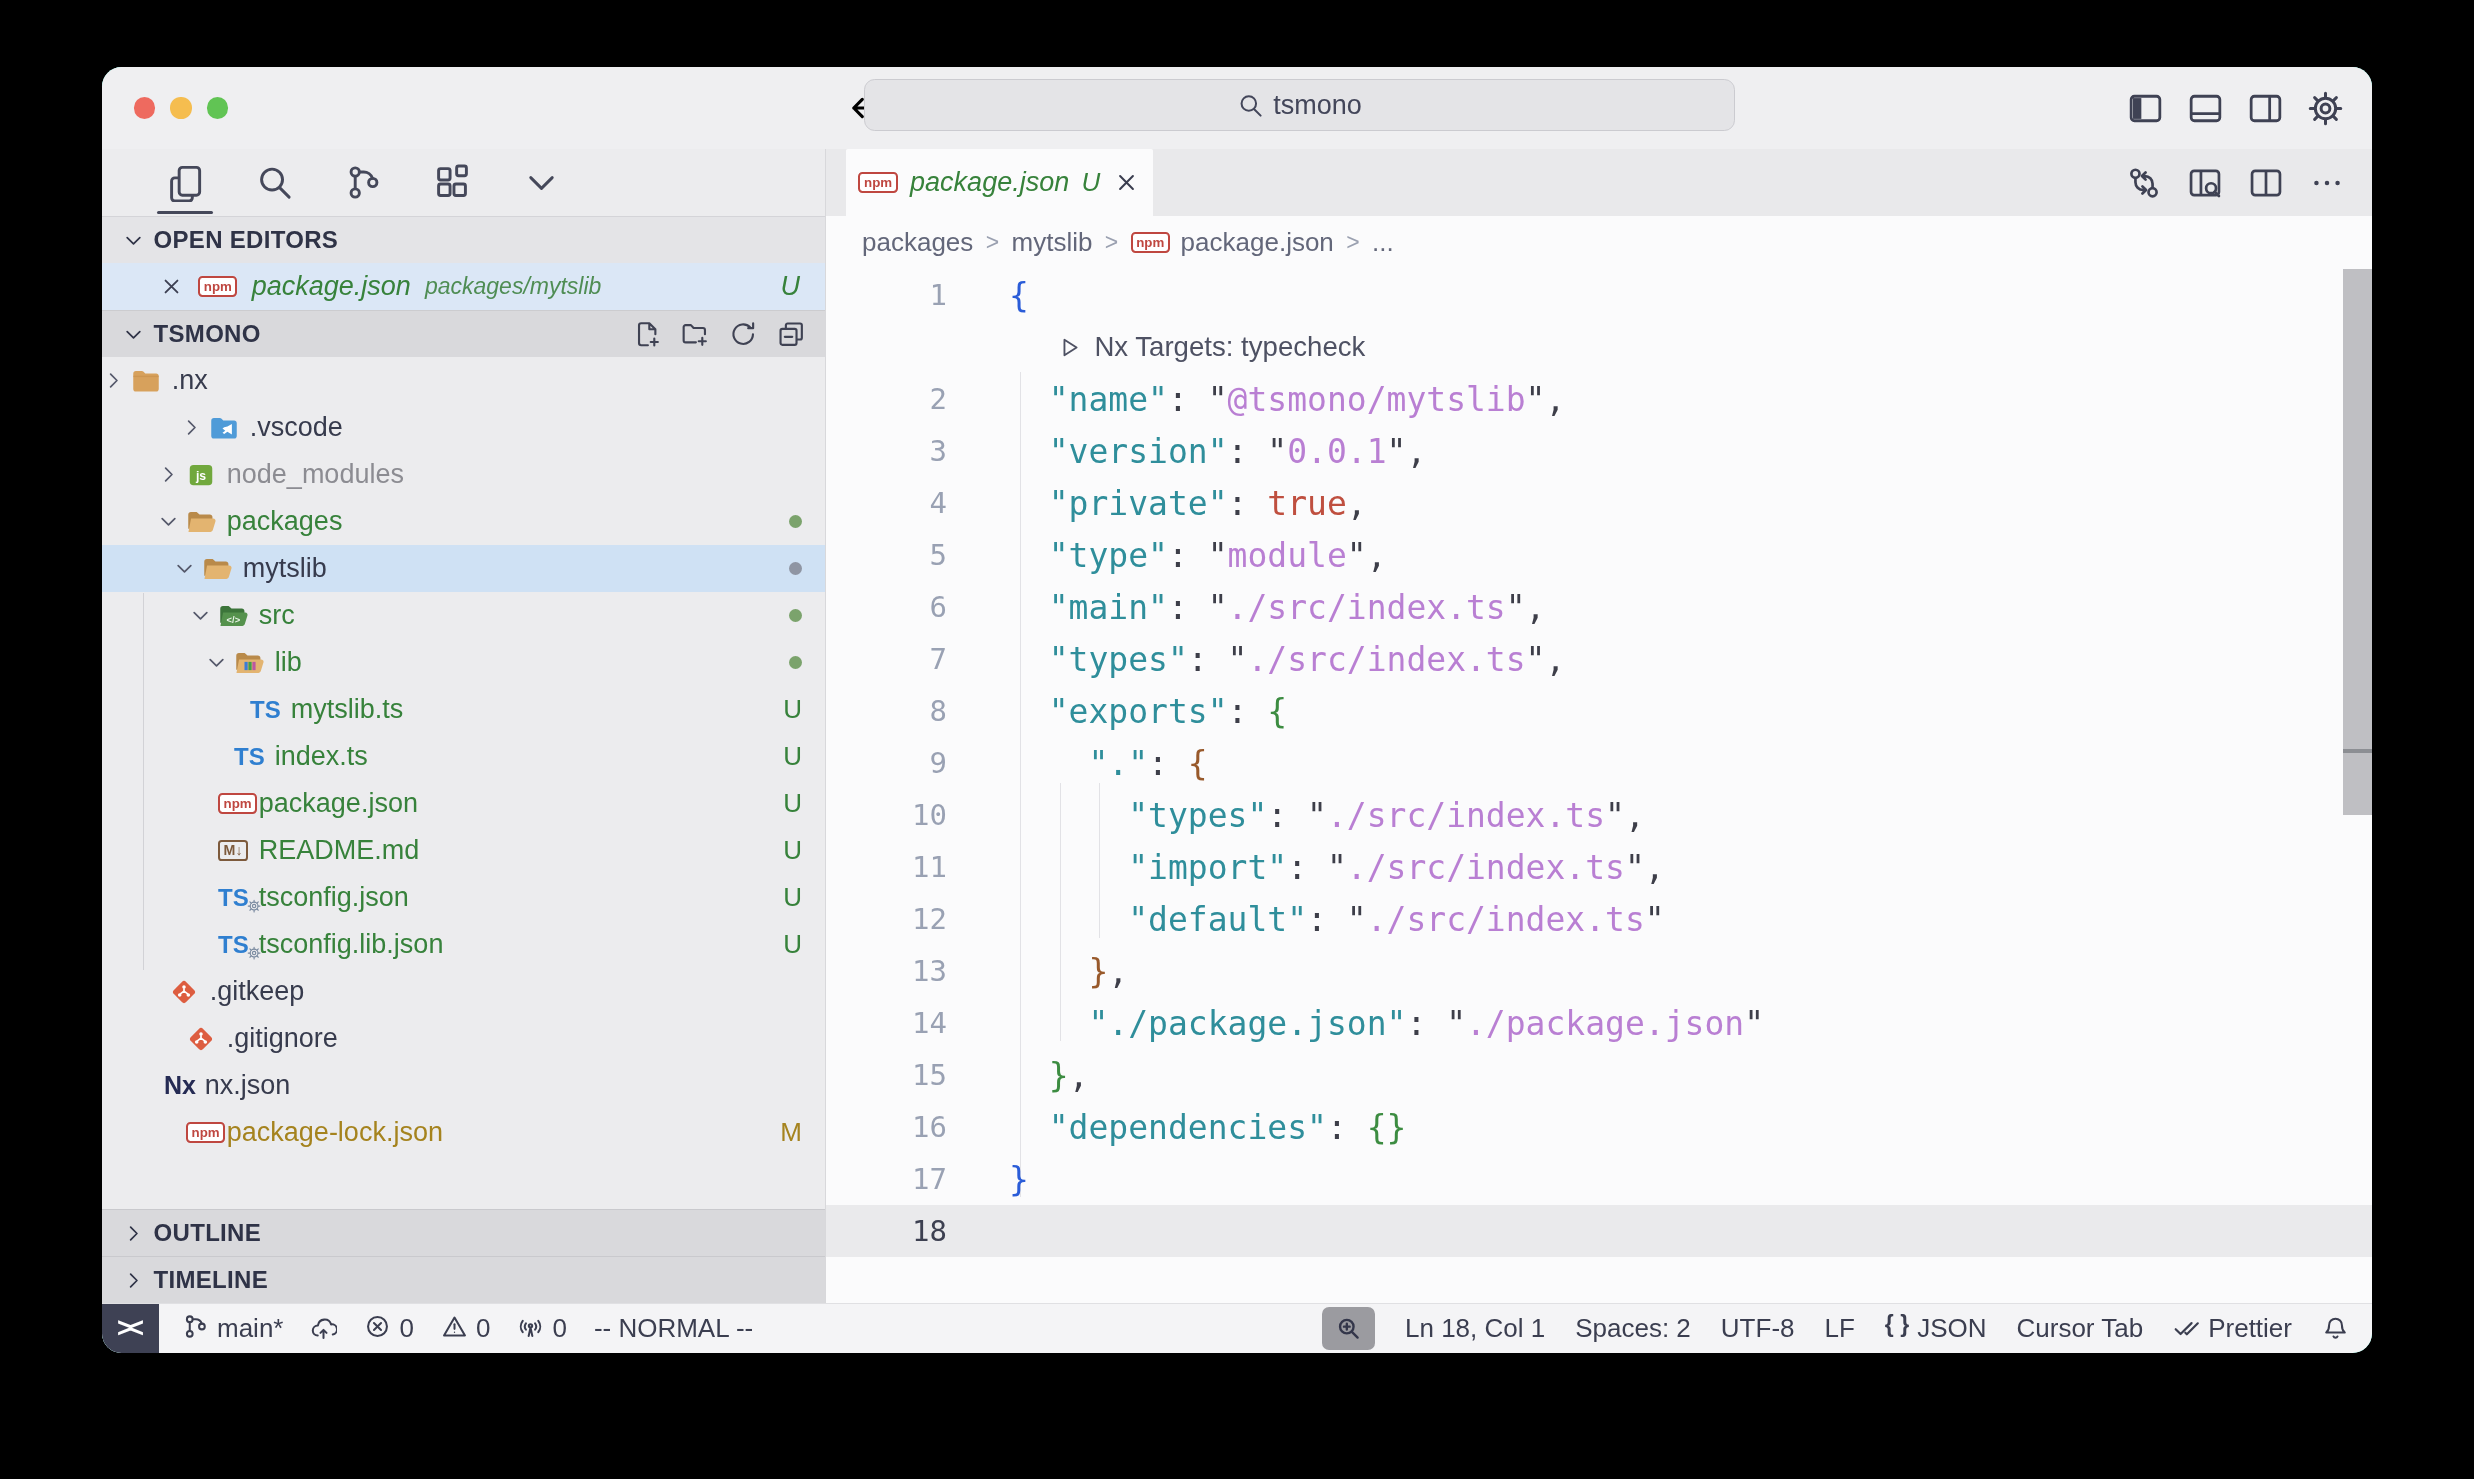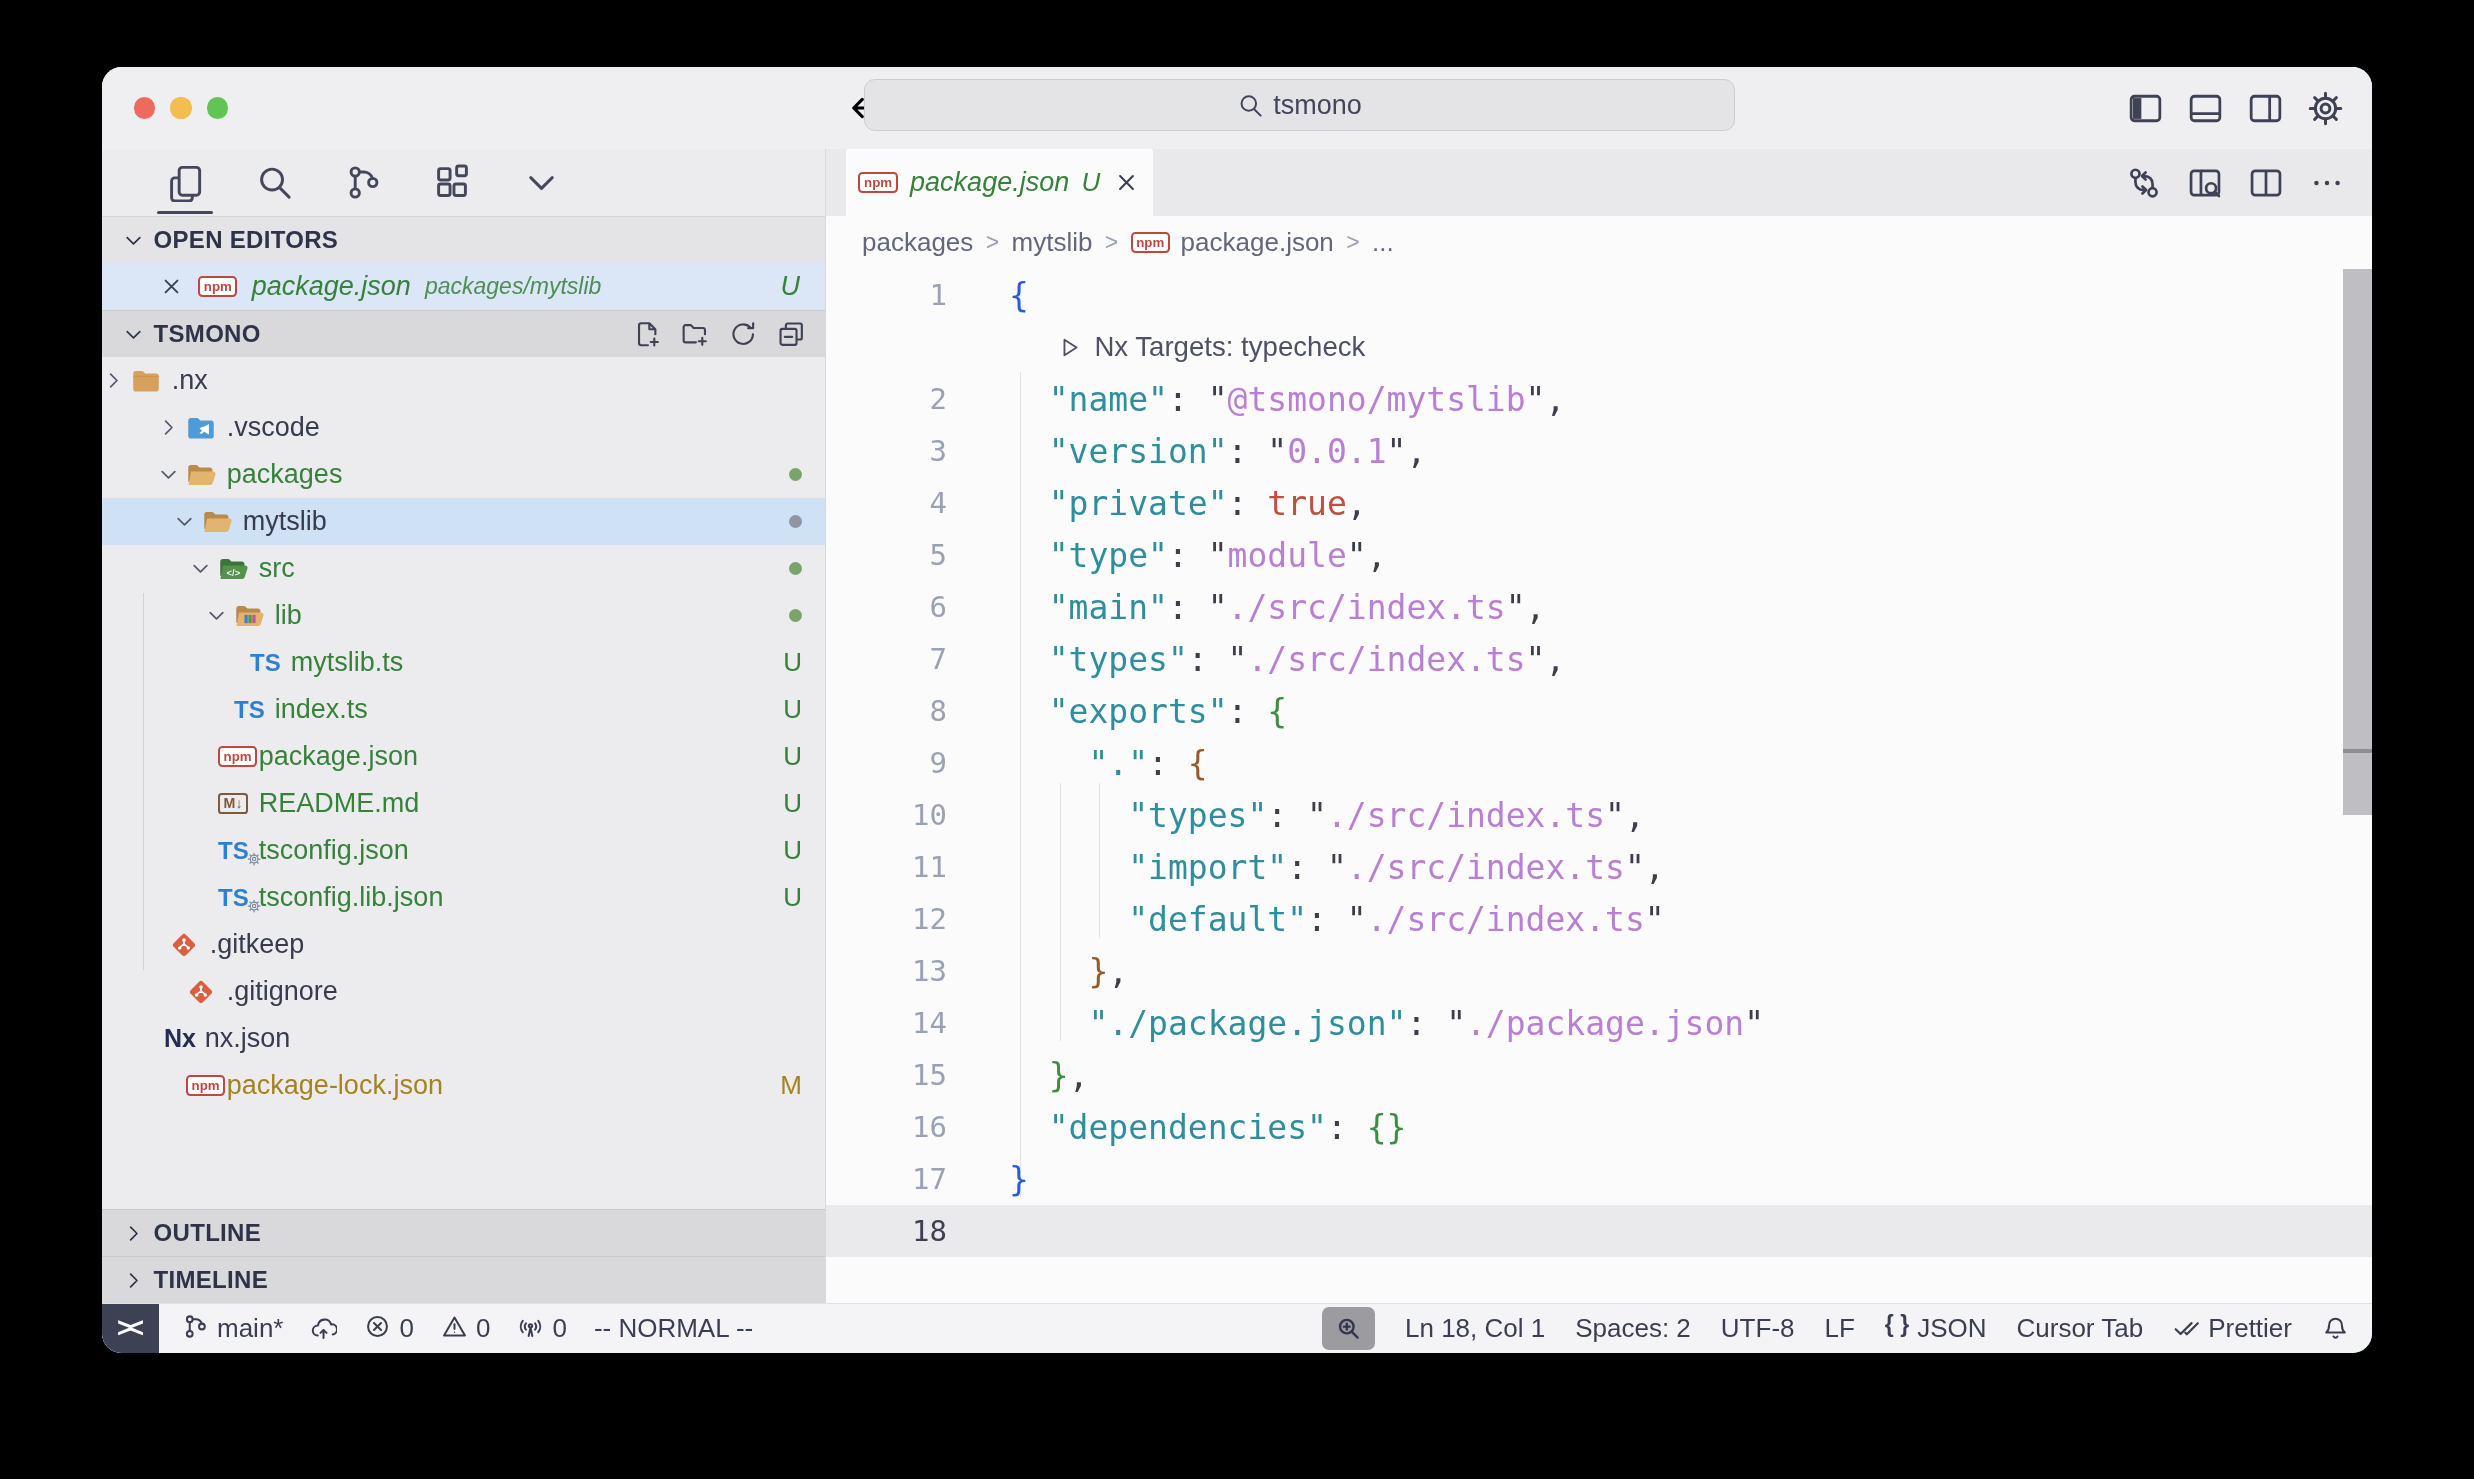--- a/index.html
+++ b/index.html
@@ -255,35 +255,51 @@
             <span class="ticon">
               <span style="display:flex;align-items:center">
                 <svg viewBox="0 0 16 16" width="30" height="30" fill="none" stroke="currentColor" stroke-width="1.2" stroke-linecap="round" stroke-linejoin="round">
                   <path fill="#d7a15c" stroke="none" d="M1.2 4.1c0-.8.6-1.4 1.4-1.4h3.1c.4 0 .8.2 1 .4l.9.9h5.8c.8 0 1.4.6 1.4 1.4v6.8c0 .8-.6 1.4-1.4 1.4H2.6c-.8 0-1.4-.6-1.4-1.4z"></path>
                   <path fill="#c38b45" stroke="none" opacity=".5" d="M1.2 5.2h13.6v.7H1.2z"></path>
                 </svg>
               </span>
             </span>
             <span class="lbl ">.nx</span>
           </div>
-          <div class="trow" style="padding-left:55px">
+          <div class="trow" style="padding-left:78px">
             <span class="chev">
               <svg viewBox="0 0 16 16" width="23" height="23" fill="none" stroke="currentColor" stroke-width="1.2" stroke-linecap="round" stroke-linejoin="round">
                 <path d="M6 3.6 10.4 8 6 12.4"></path>
               </svg>
             </span>
             <span class="ticon">
               <span style="display:flex;align-items:center">
                 <svg viewBox="0 0 16 16" width="30" height="30" fill="none" stroke="currentColor" stroke-width="1.2" stroke-linecap="round" stroke-linejoin="round">
                   <path fill="#4f9bd8" stroke="none" d="M1.2 4.1c0-.8.6-1.4 1.4-1.4h3.1c.4 0 .8.2 1 .4l.9.9h5.8c.8 0 1.4.6 1.4 1.4v6.8c0 .8-.6 1.4-1.4 1.4H2.6c-.8 0-1.4-.6-1.4-1.4z"></path>
                   <path fill="#fff" stroke="none" d="m9.8 7.2 2.4-1.4v5.6l-2.4-1.4-1.7 1.2-.9-.7 1.5-1.1-1.5-1.1.9-.7z"></path>
                 </svg>
               </span>
             </span>
             <span class="lbl ">.vscode</span>
+          </div>
+          <div class="trow" style="padding-left:55px">
+            <span class="chev">
+              <svg viewBox="0 0 16 16" width="23" height="23" fill="none" stroke="currentColor" stroke-width="1.2" stroke-linecap="round" stroke-linejoin="round">
+                <path d="M6 3.6 10.4 8 6 12.4"></path>
+              </svg>
+            </span>
+            <span class="ticon">
+              <span style="display:flex;align-items:center">
+                <svg viewBox="0 0 16 16" width="30" height="30" fill="none" stroke="currentColor" stroke-width="1.2" stroke-linecap="round" stroke-linejoin="round" style="font-size:30px">
+                  <rect x="2" y="2.6" width="12" height="10.8" rx="2" fill="#71a83d" stroke="none"></rect>
+                  <text x="8" y="10.8" font-size="6.5" font-weight="bold" fill="#fff" text-anchor="middle" stroke="none" font-family="Liberation Sans,sans-serif">js</text>
+                </svg>
+              </span>
+            </span>
+            <span class="lbl dim">node_modules</span>
           </div>
           <div class="trow" style="padding-left:55px">
             <span class="chev">
               <svg viewBox="0 0 16 16" width="23" height="23" fill="none" stroke="currentColor" stroke-width="1.2" stroke-linecap="round" stroke-linejoin="round">
                 <path d="M3.6 6 8 10.4 12.4 6"></path>
               </svg>
             </span>
             <span class="ticon">
               <span style="display:flex;align-items:center">
                 <svg viewBox="0 0 16 16" width="30" height="30" fill="none" stroke="currentColor" stroke-width="1.2" stroke-linecap="round" stroke-linejoin="round">

